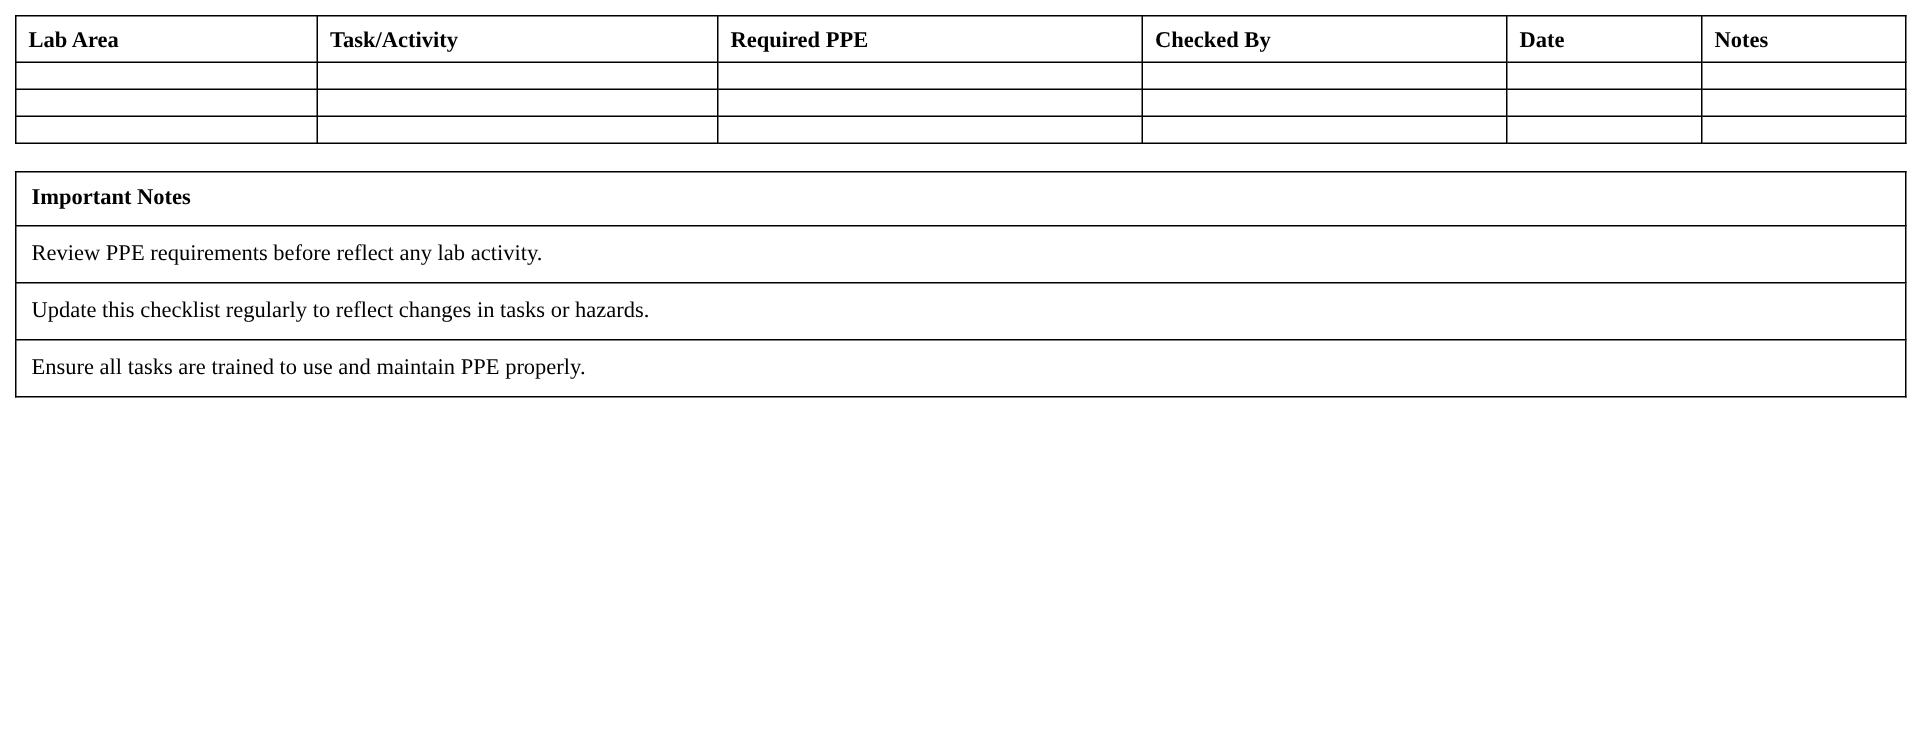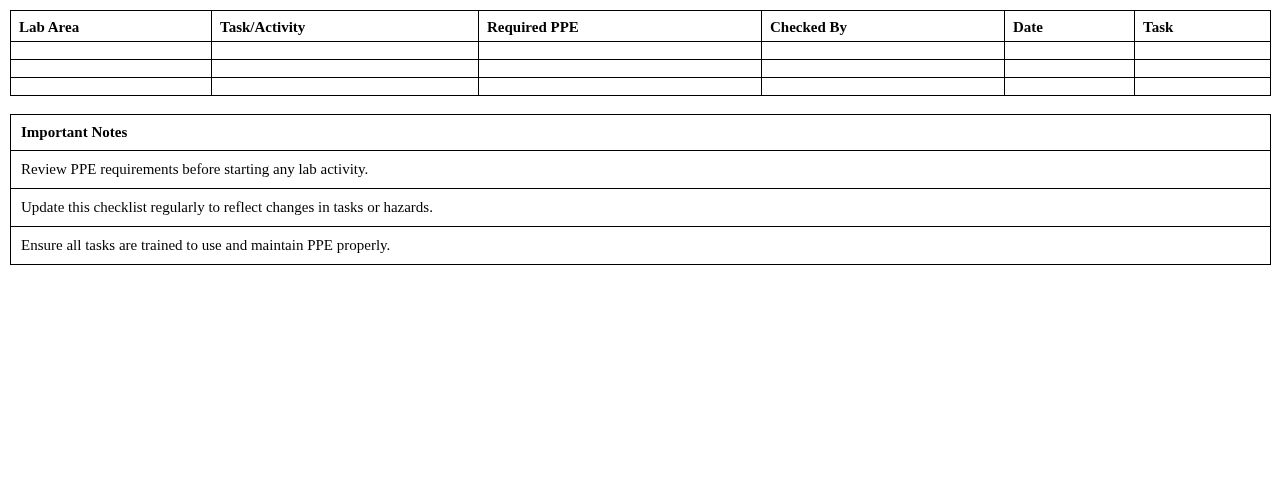--- a/index.html
+++ b/index.html
@@ -83,21 +83,21 @@
       <col style="width:130px">
       <col style="width:136px">
     </colgroup>
     <thead>
       <tr>
         <th>Lab Area</th>
         <th>Task/Activity</th>
         <th>Required PPE</th>
         <th>Checked By</th>
         <th>Date</th>
-        <th>Task</th>
+        <th>Notes</th>
       </tr>
     </thead>
     <tbody>
       <tr>
         <td></td>
         <td></td>
         <td></td>
         <td></td>
         <td></td>
         <td></td>
@@ -123,21 +123,21 @@
 
   <table class="notes-table">
     <colgroup>
       <col style="width:1260px">
     </colgroup>
     <tbody>
       <tr>
         <td class="notes-head">Important Notes</td>
       </tr>
       <tr>
-        <td>Review PPE requirements before starting any lab activity.</td>
+        <td>Review PPE requirements before reflect any lab activity.</td>
       </tr>
       <tr>
         <td>Update this checklist regularly to reflect changes in tasks or hazards.</td>
       </tr>
       <tr>
         <td>Ensure all tasks are trained to use and maintain PPE properly.</td>
       </tr>
     </tbody>
   </table>
 

